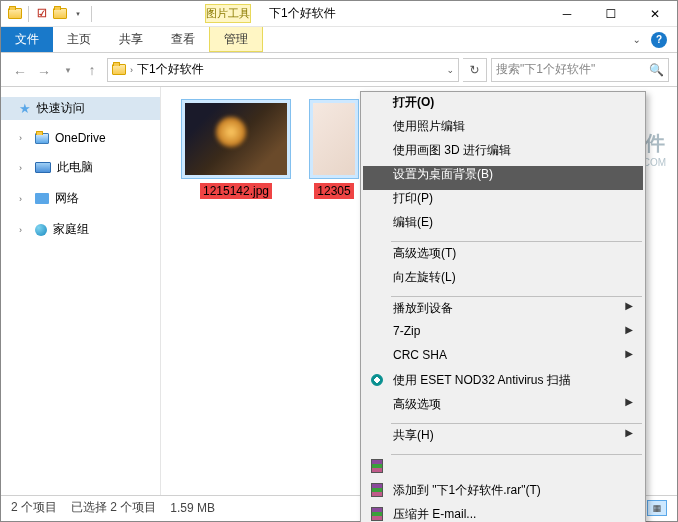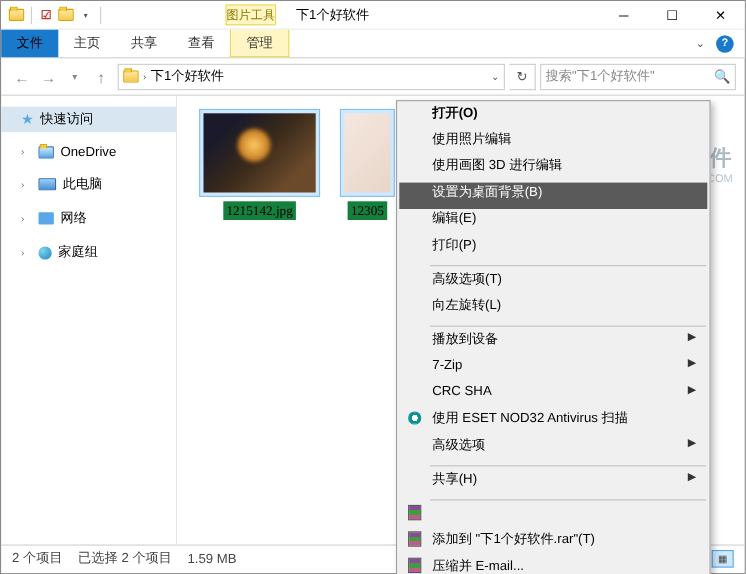--- a/index.html
+++ b/index.html
@@ -11,21 +11,21 @@
 .folder-glyph::before { content: ""; position: absolute; top: -3px; left: 0; width: 5px; height: 3px; background: #f7ca4d; border: 1px solid #d9a400; border-bottom: none; border-radius: 1px 1px 0 0; }
 .check-glyph { color: #c0392b; font-weight: bold; font-size: 11px; }
 .qat-sep { width: 1px; height: 16px; background: #ccc; margin: 0 3px; }
 .dropdown-arrow { font-size: 7px; color: #555; }
 .title-tools { background: #fff6c4; border: 1px solid #e8d95a; padding: 1px 0; font-size: 11px; color: #8a7a00; margin-left: 110px; }
 .title-text { margin-left: 18px; font-size: 12px; color: #000; }
 .win-controls { margin-left: auto; display: flex; }
 .win-btn { width: 44px; height: 26px; display: flex; align-items: center; justify-content: center; color: #000; }
 .ribbon-tabs { height: 26px; display: flex; align-items: stretch; border-bottom: 1px solid #d0d0d0; background: #fff; }
 .tab { padding: 0 14px; display: flex; align-items: center; color: #333; }
-.tab.file { background: #1979ca; color: #000000; }
+.tab.file { background: #1979ca; color: #ffffff; }
 .tab.manage { background: #fff6c4; border-left: 1px solid #e8d95a; border-right: 1px solid #e8d95a; border-bottom: 1px solid #e8d95a; }
 .ribbon-toggle { margin-left: auto; display: flex; align-items: center; gap: 10px; padding-right: 10px; }
 .help-icon { width: 16px; height: 16px; border-radius: 50%; background: #1979ca; color: #fff; display: flex; align-items: center; justify-content: center; font-size: 10px; font-weight: bold; }
 .nav-bar { height: 34px; display: flex; align-items: center; gap: 4px; padding: 4px 8px; border-bottom: 1px solid #d0d0d0; }
 .nav-arrows { display: flex; gap: 2px; }
 .nav-arrow { width: 22px; height: 22px; display: flex; align-items: center; justify-content: center; color: #888; font-size: 14px; }
 .path-box { flex: 1; height: 24px; border: 1px solid #ccc; display: flex; align-items: center; padding: 0 4px; gap: 4px; }
 .path-box .folder-glyph { flex-shrink: 0; }
 .path-text { flex: 1; }
 .refresh-btn { width: 24px; height: 24px; border: 1px solid #ccc; border-left: none; display: flex; align-items: center; justify-content: center; color: #555; }
@@ -41,21 +41,21 @@
 .group-icon { width: 12px; height: 12px; border-radius: 50%; background: radial-gradient(circle at 30% 30%, #7fd4f0, #1a8ac0); }
 .chev { font-size: 9px; color: #666; width: 10px; }
 .content { flex: 1; padding: 12px 0 0 20px; position: relative; display: flex; gap: 18px; align-items: flex-start; }
 .file-item { display: flex; flex-direction: column; align-items: center; gap: 4px; }
 .thumb { width: 110px; height: 80px; border: 1px solid #83c0ef; background: #e8f3fc; padding: 3px; }
 .thumb.selected { background: #cde8ff; }
 .thumb-inner { width: 100%; height: 100%; background: #333; }
 .thumb-inner.dark { background: linear-gradient(135deg, #1a1a2a 20%, #3a2a1a 50%, #6a4a2a 80%); position: relative; }
 .thumb-inner.dark::after { content:""; position:absolute; left:30%; top:20%; width:30px; height:30px; background:radial-gradient(circle,#ffcc66,#aa5500); border-radius:50%; filter:blur(2px); }
 .thumb-inner.light { background: linear-gradient(135deg, #f5e8e0, #e8d5c8); }
-.file-label { font-size: 12px; color: #000; background: #15803d; padding: 1px 3px; font-family: Liberation Serif, serif; }
+.file-label { font-size: 12px; color: #000; background: #ef4444; padding: 1px 3px; }
 .statusbar { height: 24px; border-top: 1px solid #d0d0d0; display: flex; align-items: center; padding: 0 10px; gap: 14px; font-size: 12px; color: #444; }
 .statusbar .spacer { flex: 1; }
 .view-toggle { width: 20px; height: 16px; border: 1px solid #aaa; display: flex; align-items: center; justify-content: center; font-size: 9px; }
 .context-menu { position: absolute; left: 360px; top: 91px; width: 286px; background: #f0f0f0; border: 1px solid #a0a0a0; box-shadow: 3px 3px 6px rgba(0,0,0,0.25); z-index: 100; padding: 2px; }
 .menu-col { display: flex; flex-direction: column; }
 .menu-item { display: flex; height: 24px; padding: 0 20px 0 30px; color: #000; position: relative; }
 .menu-item.hover { background: #5a5a5a; color: #fff; }
 .menu-item .arrow { position: absolute; right: 10px; font-size: 10px; color: #333; }
 .menu-sep { height: 1px; background: #c0c0c0; margin: 3px 1px 3px 28px; }
 .menu-icon { position: absolute; left: 6px; width: 16px; height: 16px; display: flex; align-items: center; justify-content: center; }
@@ -187,24 +187,24 @@
     <div class="menu-item">
         <span>使用照片编辑</span>
       </div>
     <div class="menu-item">
         <span>使用画图 3D 进行编辑</span>
       </div>
     <div class="menu-item hover">
         <span>设置为桌面背景(B)</span>
       </div>
     <div class="menu-item">
+        <span>打印(P)</span>
+      </div>
+    <div class="menu-item">
         <span>编辑(E)</span>
-      </div>
-    <div class="menu-item">
-        <span>打印(P)</span>
       </div>
     <div class="menu-sep"></div>
     <div class="menu-item">
         <span>高级选项(T)</span>
       </div>
     <div class="menu-item">
         <span>向左旋转(L)</span>
       </div>
     <div class="menu-sep"></div>
     <div class="menu-item">

